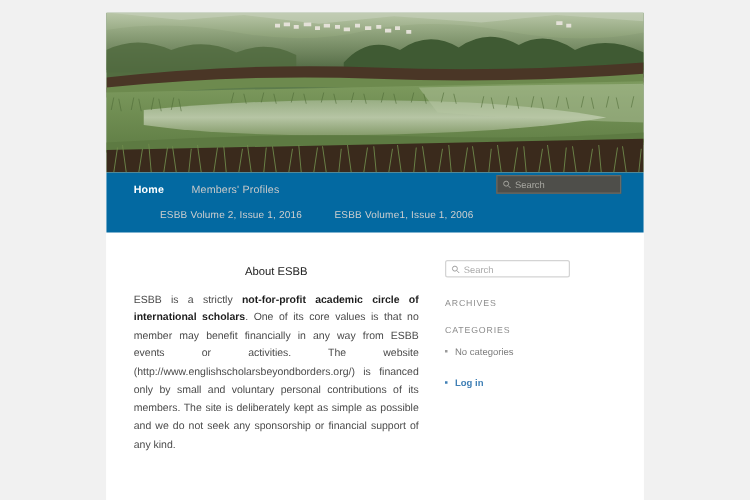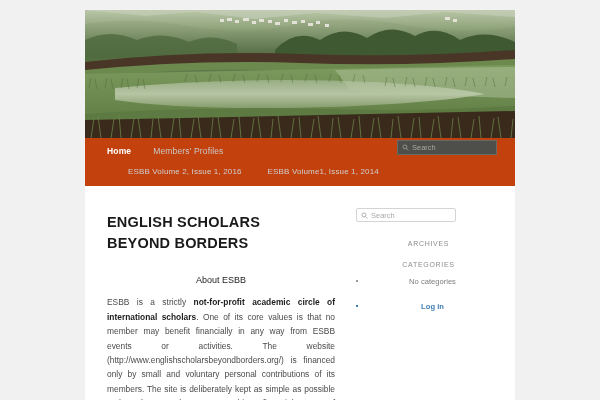--- a/index.html
+++ b/index.html
@@ -30,21 +30,21 @@
     position: relative;
     width: 430px;
     height: 128px;
     overflow: hidden;
     background: #5d7c4c;
   }
   .banner svg { display: block; width: 430px; height: 128px; }
 
   
   .navwrap {
-    background: #c2410c;
+    background: #0369a1;
     padding: 0;
     position: relative;
   }
   .navrow {
     display: flex;
     align-items: center;
     height: 21px;
     padding-left: 22px;
     position: relative;
   }
@@ -148,21 +148,21 @@
   }
   .side-search .sicon { margin-right: 3px; display: flex; }
   .side-search input {
     border: 0; outline: 0; background: transparent;
     font-size: 7.5px; color: #9b9b9b; width: 100%;
     font-family: "Liberation Sans", sans-serif;
     padding: 0;
   }
   .side-search input::placeholder { color: #a9a9a9; }
 
-  .widget { margin-bottom: 14px; text-align: center; }
+  .widget { margin-bottom: 14px; }
   .widget-title {
     font-size: 7px;
     letter-spacing: .7px;
     color: #8d8d8d;
     text-transform: uppercase;
     margin: 0 0 8px 0;
     font-weight: normal;
   }
   .widget-list { list-style: none; margin: 0; padding: 0; }
   .widget-list li {
@@ -279,29 +279,28 @@
             <circle cx="5" cy="5" r="3.4" fill="none" stroke="#a8a8a2" stroke-width="1.3"></circle>
             <line x1="7.6" y1="7.6" x2="11" y2="11" stroke="#a8a8a2" stroke-width="1.3"></line>
           </svg>
         </span>
         <input type="text" placeholder="Search" style="">
       </div>
     </div>
 
     <div class="navrow secondary">
       <a class="nav-item sub" href="#">ESBB Volume 2, Issue 1, 2016</a>
-      <a class="nav-item sub" href="#">ESBB Volume1, Issue 1, 2014</a>
+      <a class="nav-item sub" href="#">ESBB Volume1, Issue 1, 2006</a>
     </div>
 
   </div>
 
   <div class="body">
 
     <div class="content">
-      <h1 class="site-title">ENGLISH SCHOLARS BEYOND BORDERS</h1>
 
       <h2 class="section-head">About ESBB</h2>
 
       <p class="para"><span>ESBB is a strictly </span><b>not-for-profit academic circle of international scholars</b><span>. One of its core values is that no member may benefit financially in any way from ESBB events or activities. The website (http://www.englishscholarsbeyondborders.org/) is financed only by small and voluntary personal contributions of its members. The site is deliberately kept as simple as possible and we do not seek any sponsorship or financial support of any kind.</span></p>
 
     </div>
 
     <div class="sidebar">
 
       <div class="side-search">

